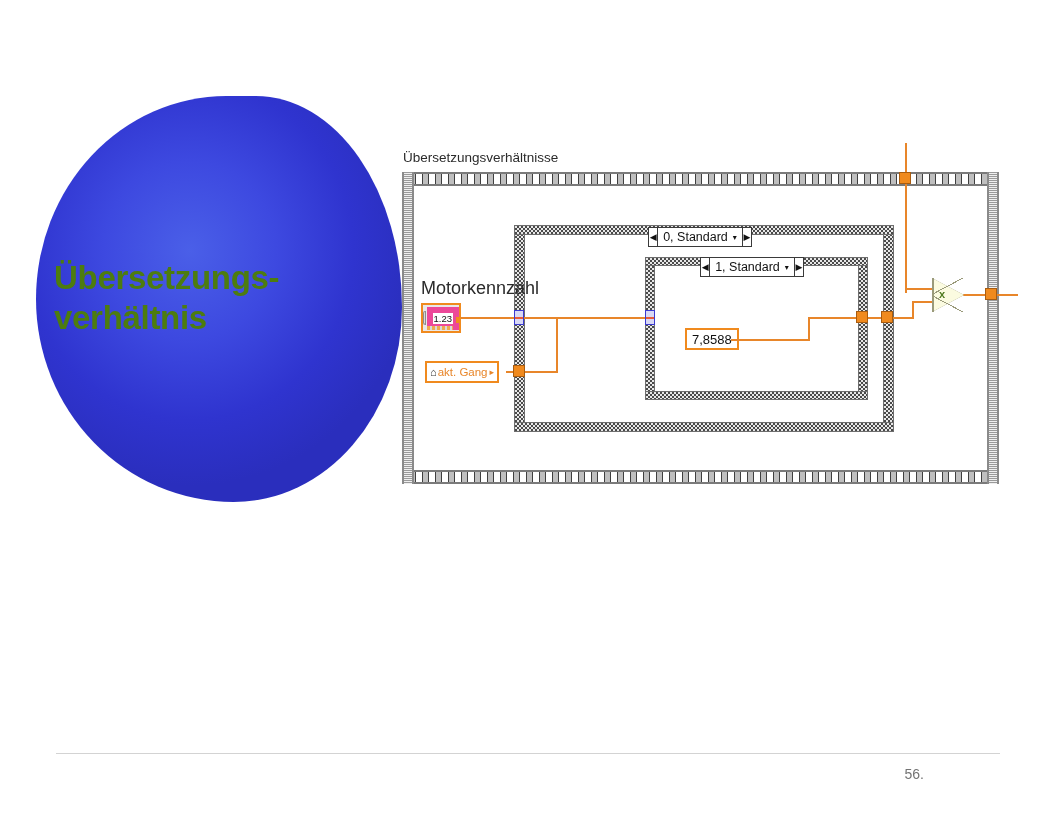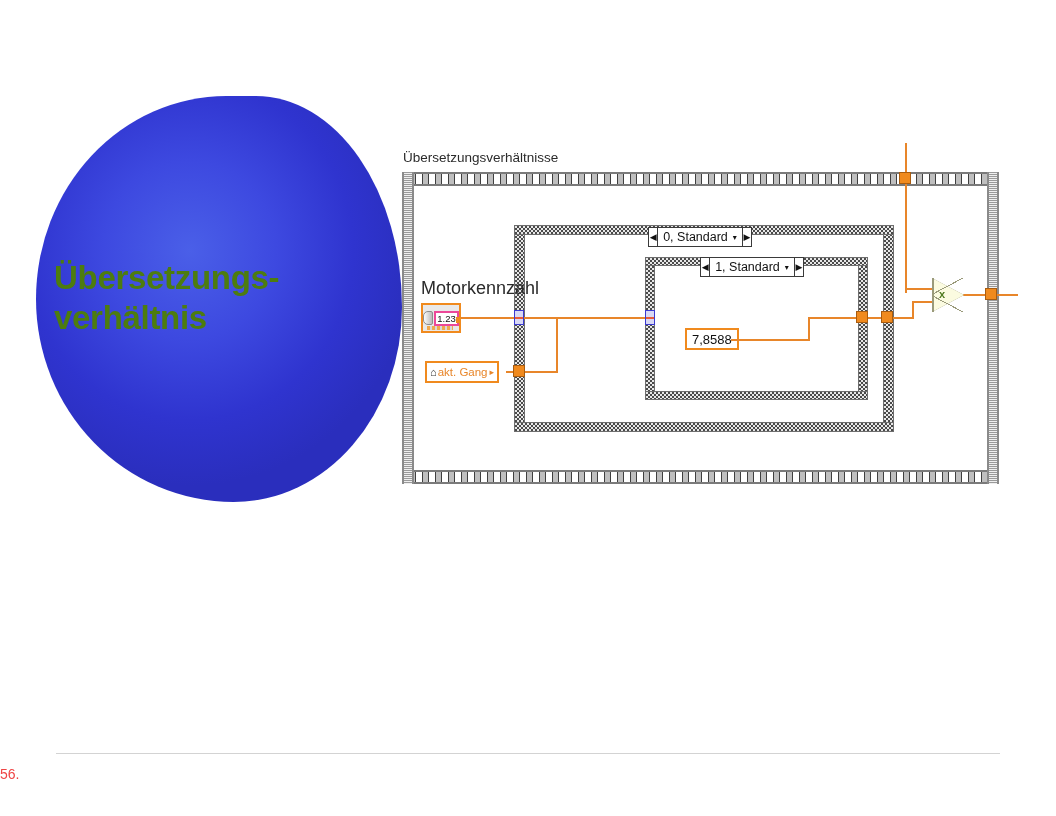--- a/index.html
+++ b/index.html
@@ -99,21 +99,21 @@
     position:absolute;left:421px;top:303px;width:40px;height:30px;
     border:2px solid #f08a1e;background:#e9e9e9;box-sizing:border-box;
     display:flex;align-items:center;justify-content:center;
   }
   #num-ctrl .knob{
     width:10px;height:14px;border-radius:5px 2px 2px 5px;
     background:linear-gradient(to right,#fdfdfd,#b9b9b9);
     border:1px solid #8d8d8d;box-sizing:border-box;margin-right:1px;
   }
   #num-ctrl .val{
-    font-size:9.5px;color:#111;background:#fff;border:2px solid #ec4899;
+    font-size:9.5px;color:#111;background:#fff;border:6px solid #ec4899;
     padding:0 1px;line-height:11px;
   }
   #num-ctrl .nub{
     position:absolute;right:-1px;top:12px;width:4px;height:6px;background:#f08a1e;
   }
   #num-ctrl .foot{
     position:absolute;left:4px;bottom:1px;width:26px;height:4px;
     background:repeating-linear-gradient(to right,#f0a94e 0 3px,#d9d9d9 3px 5px);
   }
 
@@ -154,22 +154,22 @@
       linear-gradient(to bottom right, transparent calc(50% - 1px), #9a9a7a calc(50% - 1px), #9a9a7a 50%, transparent 50%) no-repeat,
       linear-gradient(to top right, transparent calc(50% - 1px), #9a9a7a calc(50% - 1px), #9a9a7a 50%, transparent 50%) no-repeat;
     background-size:100% 50%, 100% 50%;
     background-position:0 0, 0 100%;
   }
   #mult .lbar{position:absolute;left:0;top:0;width:1.5px;height:34px;background:#9a9a7a;}
 
   
   #footer-rule{position:absolute;left:56px;top:753px;width:944px;height:1px;background:#d3d3d3;}
   #page-num{
-    position:absolute;left:0;top:766px;width:924px;text-align:left;
-    font-size:14px;color:#ef4444;
+    position:absolute;left:0;top:766px;width:924px;text-align:right;
+    font-size:14px;color:#737373;
   }
 </style>
 </head>
 <body>
 
 <div id="blob"></div>
 <div id="blob-title">Übersetzungs-
 verhältnis</div>
 
 <div id="diagram">

